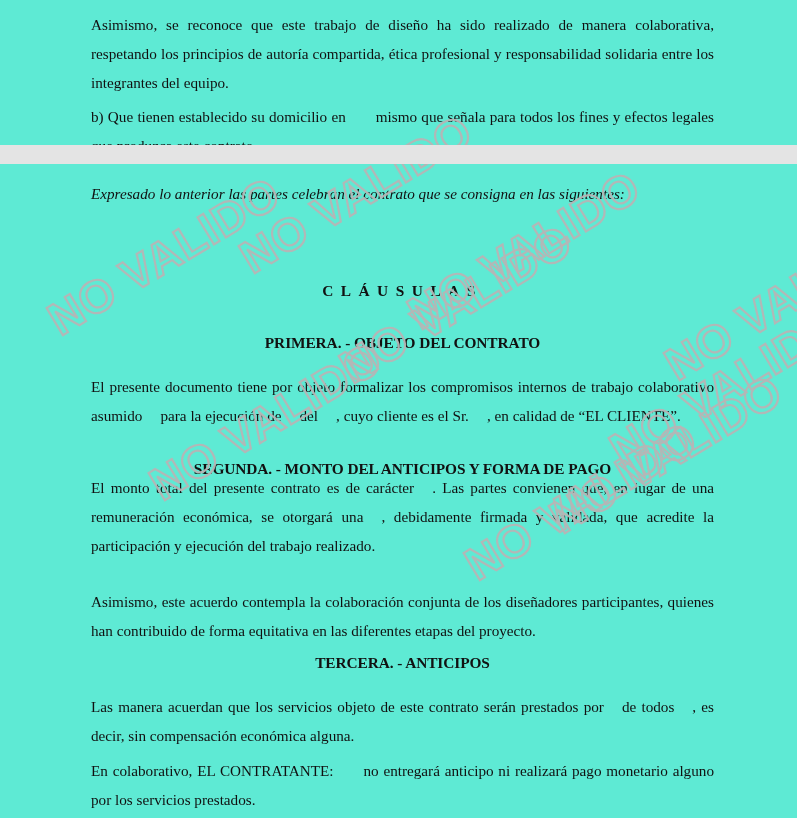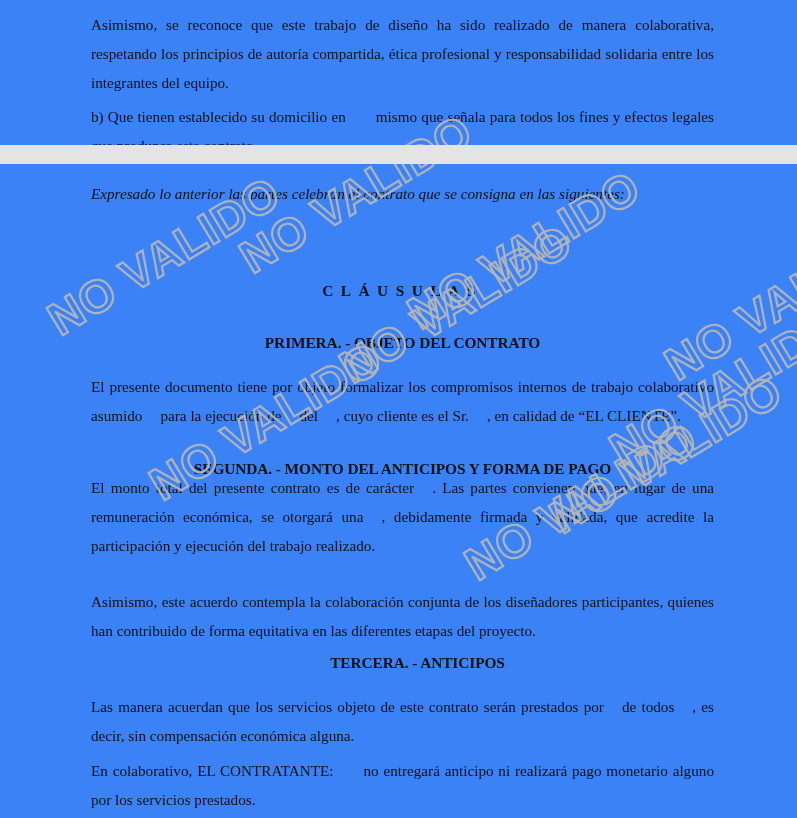--- a/index.html
+++ b/index.html
@@ -13,21 +13,21 @@
     position: relative;
     overflow: hidden;
     font-family: "Liberation Serif", "DejaVu Serif", serif;
     color: #111111;
   }
 
   
   .page {
     position: absolute;
     inset: 0;
-    background: #3b82f6;
+    background: #5eead4;
   }
 
   
   .watermark-layer {
     position: absolute;
     inset: 0;
     pointer-events: none;
     z-index: 2;
     overflow: hidden;
   }
@@ -117,21 +117,21 @@
     <h3 class="heading" style="top:332px;">PRIMERA. - OBJETO DEL CONTRATO</h3>
 
     <p class="para" style="top:372px;"><span>El presente documento tiene por objeto formalizar los compromisos internos de trabajo colaborativo asumido</span><span class="blank blank-md"></span><span>para la ejecución de</span><span class="blank blank-md"></span><span>del</span><span class="blank blank-md"></span><span>, cuyo cliente es el Sr.</span><span class="blank blank-md"></span><span>, en calidad de “EL CLIENTE”.</span></p>
 
     <h3 class="heading" style="top:458px;">SEGUNDA. - MONTO DEL ANTICIPOS Y FORMA DE PAGO</h3>
 
     <p class="para" style="top:473px;"><span>El monto total del presente contrato es de carácter</span><span class="blank blank-md"></span><span>. Las partes convienen que, en lugar de una remuneración económica, se otorgará una</span><span class="blank blank-md"></span><span>, debidamente firmada y validada, que acredite la participación y ejecución del trabajo realizado.</span></p>
 
     <p class="para" style="top:587px;">Asimismo, este acuerdo contempla la colaboración conjunta de los diseñadores participantes, quienes han contribuido de forma equitativa en las diferentes etapas del proyecto.</p>
 
-    <h3 class="heading" style="top:652px;margin-left:15px;">TERCERA. - ANTICIPOS</h3>
+    <h3 class="heading" style="top:652px;">TERCERA. - ANTICIPOS</h3>
 
     <p class="para" style="top:692px;"><span>Las manera acuerdan que los servicios objeto de este contrato serán prestados por</span><span class="blank blank-md"></span><span>de todos</span><span class="blank blank-md"></span><span>, es decir, sin compensación económica alguna.</span></p>
 
     <p class="para" style="top:756px;"><span>En colaborativo, EL CONTRATANTE:</span><span class="blank blank-lg"></span><span>no entregará anticipo ni realizará pago monetario alguno por los servicios prestados.</span></p>
 
   </div>
 
   <div class="watermark-layer">
       <div class="watermark" style="left: 38px; top: 300px; font-size: 46px; transform: rotate(-31deg); -webkit-text-stroke-color: rgb(182, 182, 182);">NO VALIDO</div>
       <div class="watermark" style="left: 230px; top: 238px; font-size: 46px; transform: rotate(-31deg); -webkit-text-stroke-color: rgb(182, 182, 182);">NO VALIDO</div>

